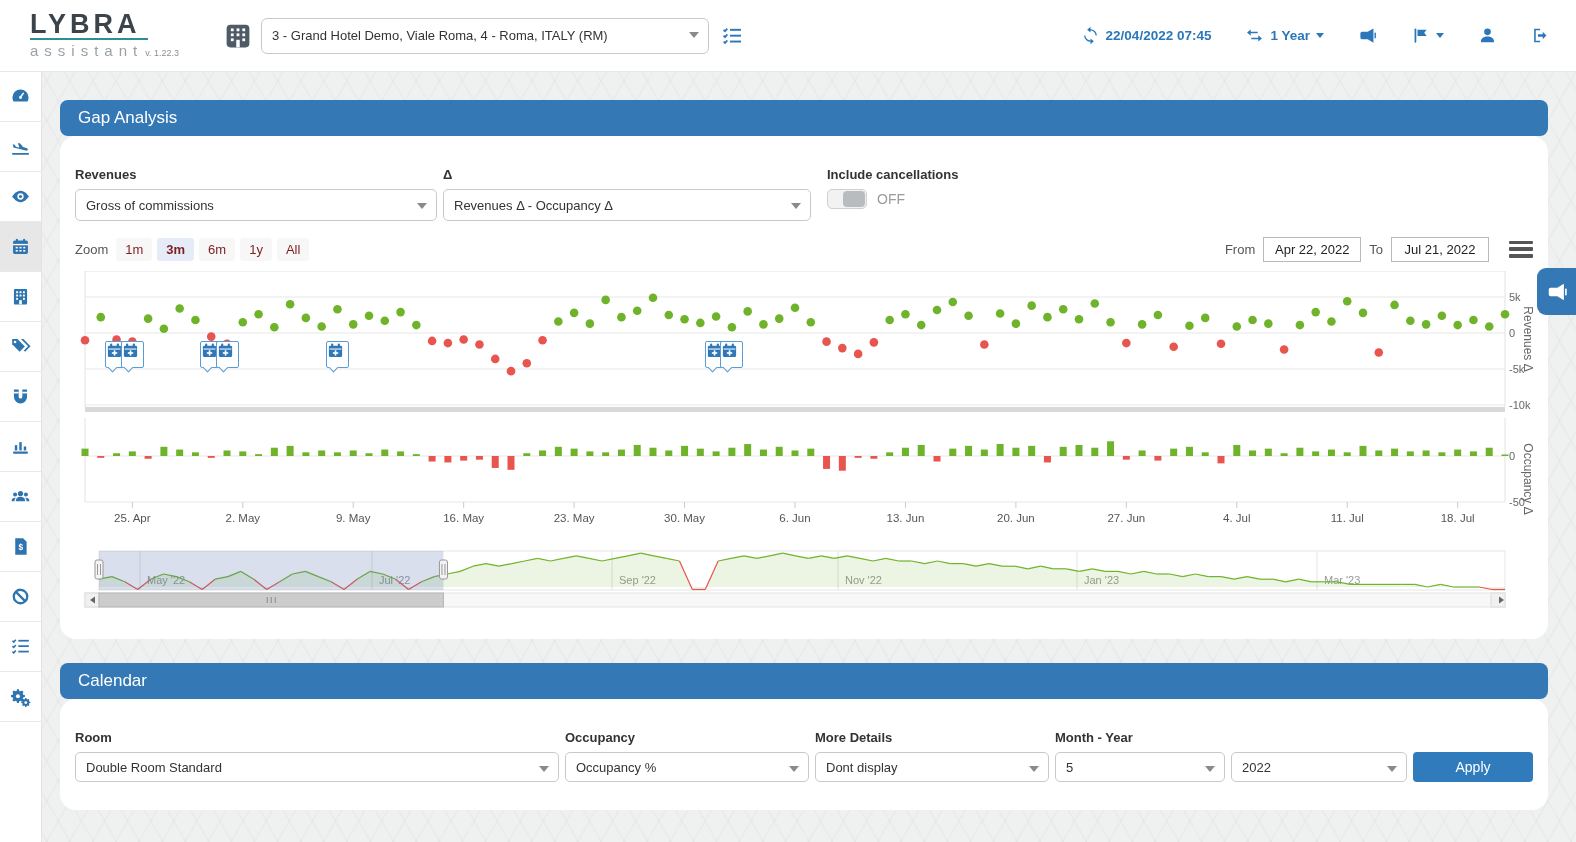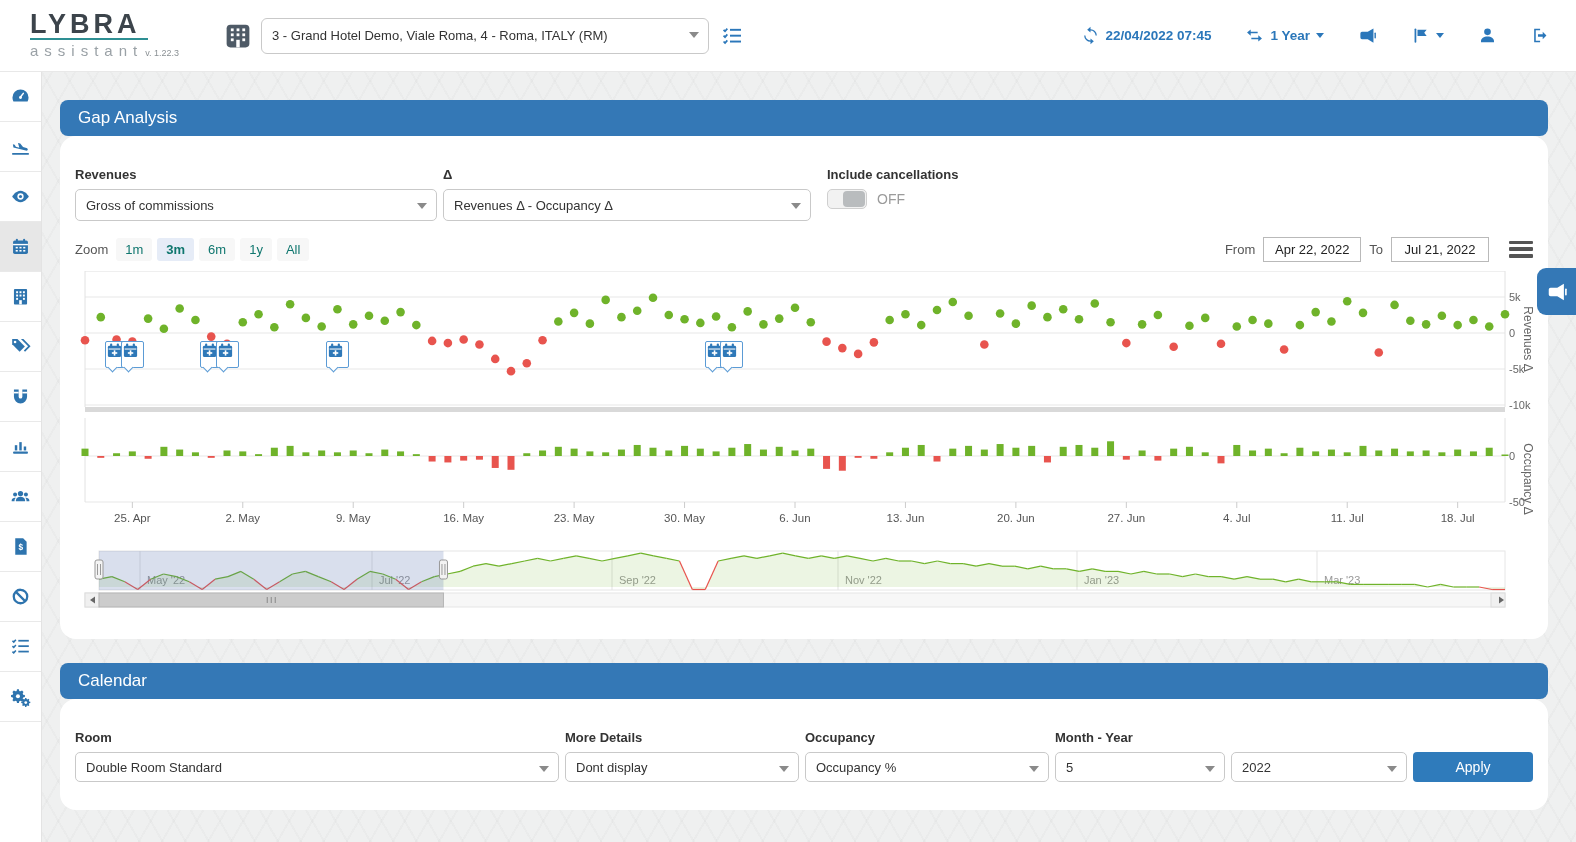--- a/index.html
+++ b/index.html
@@ -47,21 +47,21 @@
   .fcol .flabel { font-size:13px; font-weight:bold; color:#333; margin-bottom:7px; }
   .toggle-wrap { display:flex; align-items:center; gap:10px; margin-top:4px; }
   .toggle { width:40px; height:20px; border:1px solid #cfcfcf; border-radius:5px; background:#f2f2f2; position:relative; cursor:pointer;}
   .toggle .knob { position:absolute; right:1px; top:1px; width:22px; height:16px; background:#b9bcbe; border-radius:4px; }
   .toggle-state { color:#9b9b9b; font-size:14px; }
 
   
   .chartwrap { margin-top:14px; }
   .ctrls { display:flex; align-items:center; height:28px; margin-bottom:8px; font-size:13px; color:#444;}
   .zlabel { color:#555; margin-right:8px; }
-  .zbtn { background:#f7f7f7; border-radius:3px; padding:4px 9px; margin-right:5px; color:#0f766e; cursor:pointer; }
+  .zbtn { background:#f7f7f7; border-radius:3px; padding:4px 9px; margin-right:5px; color:#7f1d1d; cursor:pointer; }
   .zbtn.sel { background:#e6ecf7; font-weight:bold; }
   .fromto { margin-left:auto; display:flex; align-items:center; gap:8px; color:#555; }
   .dateinput { width:98px; height:25px; border:1px solid #b9b9b9; font-size:13px; color:#222;
     text-align:center; font-family:"Liberation Sans",sans-serif; background:#fff; }
   .burger { width:24px; height:17px; margin-left:20px; display:flex; flex-direction:column; justify-content:space-between; cursor:pointer;}
   .burger i { height:3.2px; background:#555; border-radius:1px; }
   .plot { position:relative; height:340px; }
   .plot svg { position:absolute; inset:0; }
   .flag { position:absolute; width:23px; height:27px; background:#fff; border:1px solid #5b9bd5;
     border-radius:2px; display:flex; align-items:center; justify-content:center; cursor:pointer; z-index:5;}
@@ -787,31 +787,31 @@
     </div>
     <div class="card-b">
       <div class="calrow">
         <div class="fcol" style="width:484px">
           <div class="flabel">Room</div>
           <div class="select">
             <span>Double Room Standard</span>
             <span class="caret"></span>
           </div>
         </div>
+        <div class="fcol" style="width:244px">
+          <div class="flabel">Occupancy</div>
+          <div class="select">
+            <span>Occupancy %</span>
+            <span class="caret"></span>
+          </div>
+        </div>
         <div class="fcol" style="width:234px">
           <div class="flabel">More Details</div>
           <div class="select">
             <span>Dont display</span>
-            <span class="caret"></span>
-          </div>
-        </div>
-        <div class="fcol" style="width:244px">
-          <div class="flabel">Occupancy</div>
-          <div class="select">
-            <span>Occupancy %</span>
             <span class="caret"></span>
           </div>
         </div>
         <div class="fcol" style="width:170px">
           <div class="flabel">Month - Year</div>
           <div class="select">
             <span>5</span>
             <span class="caret"></span>
           </div>
         </div>

